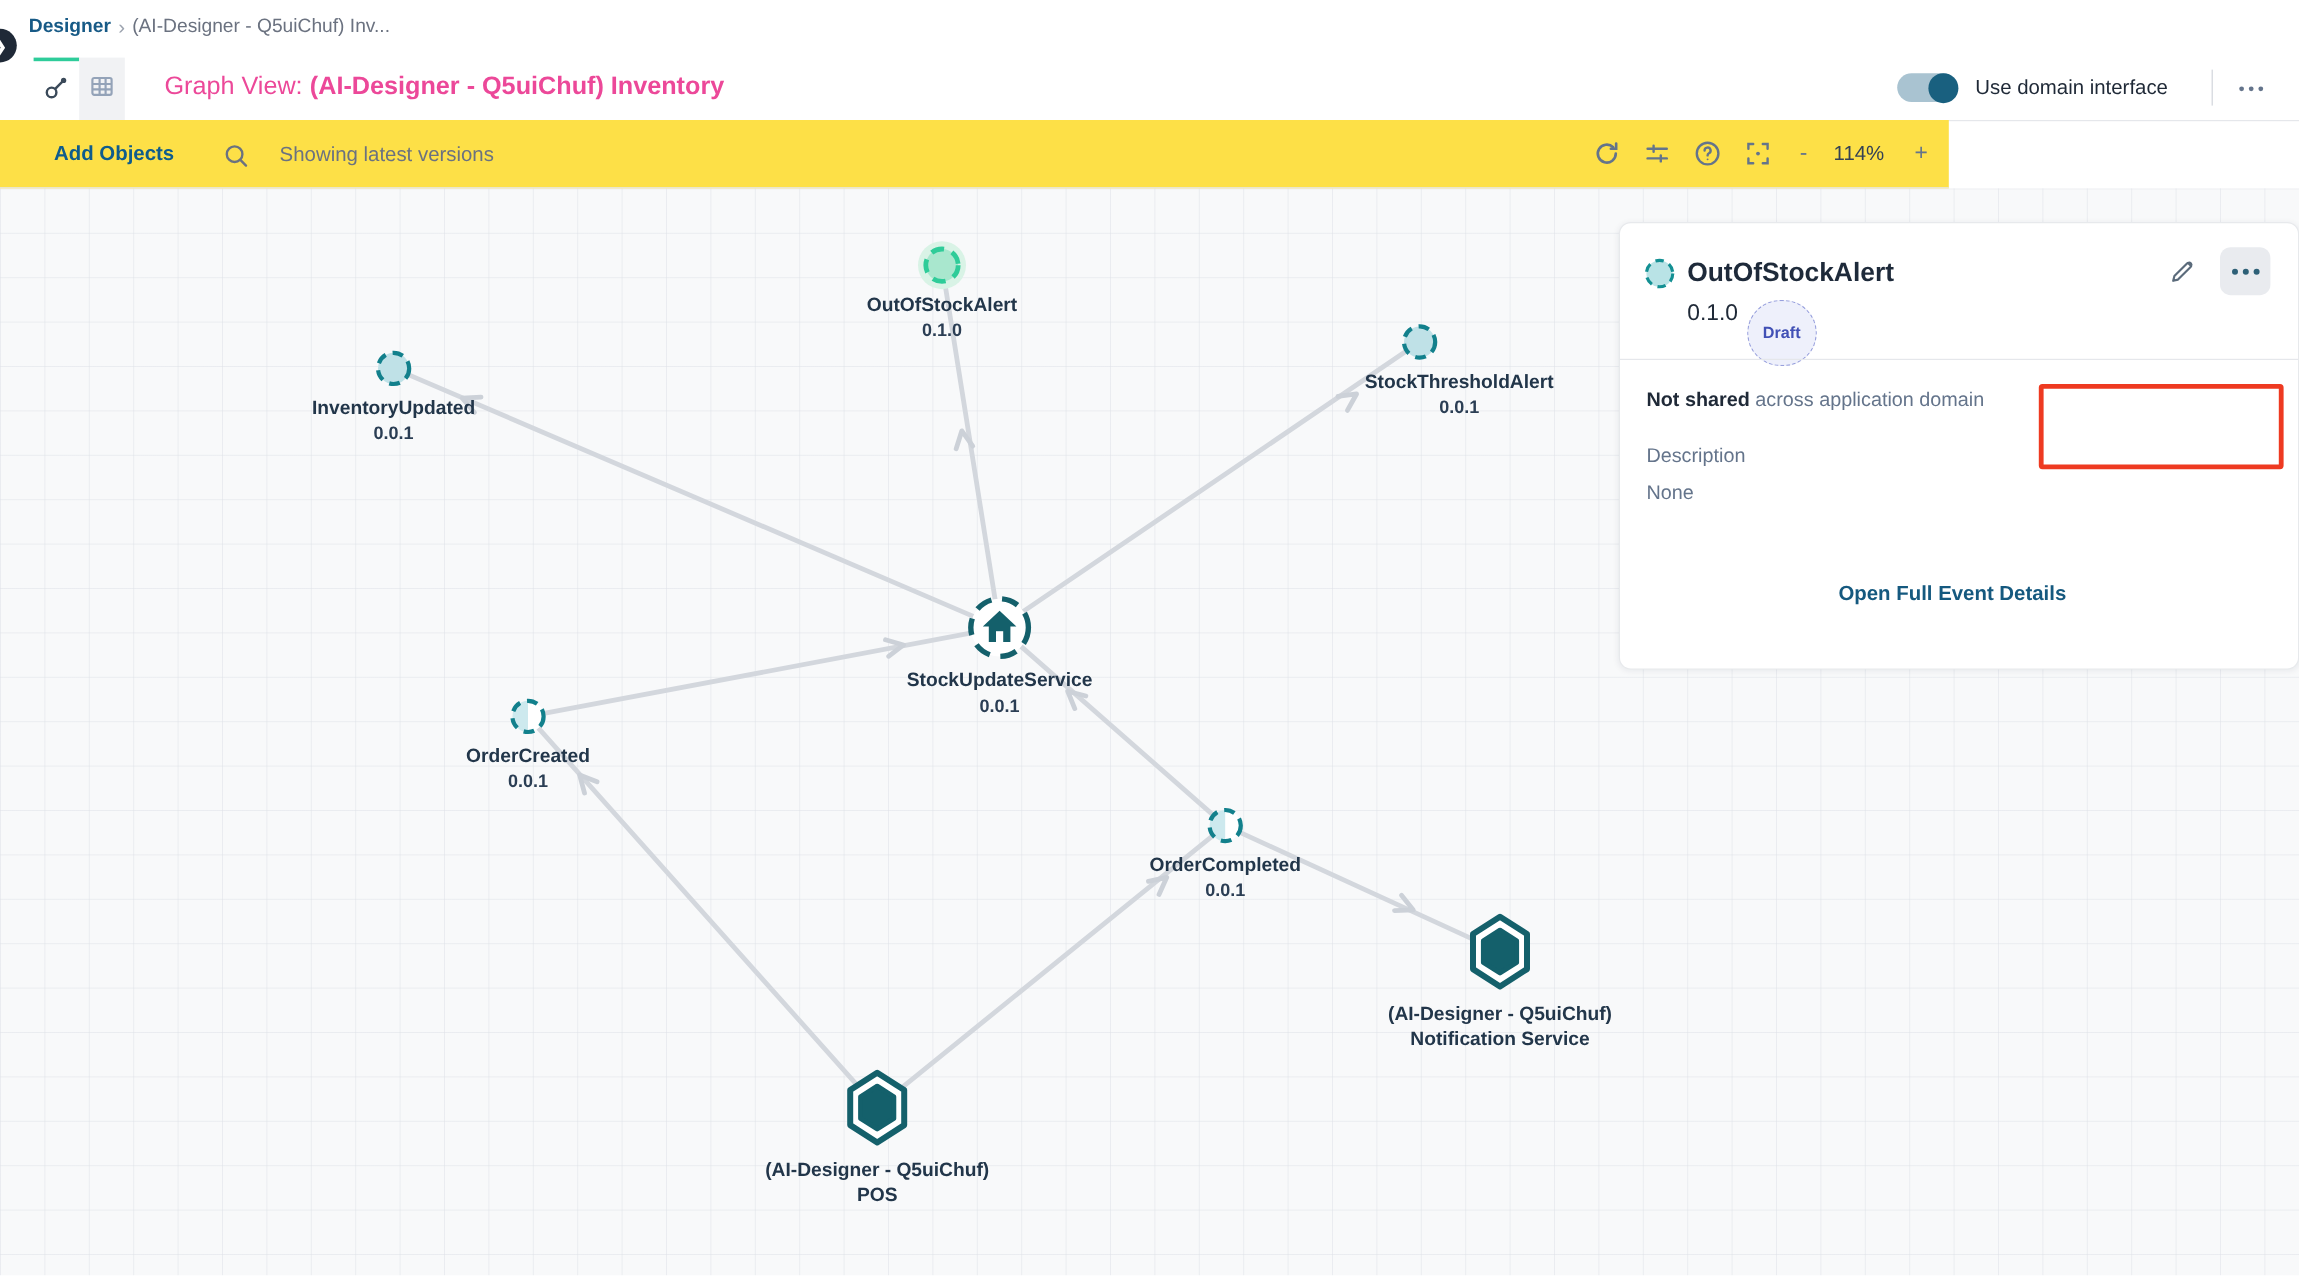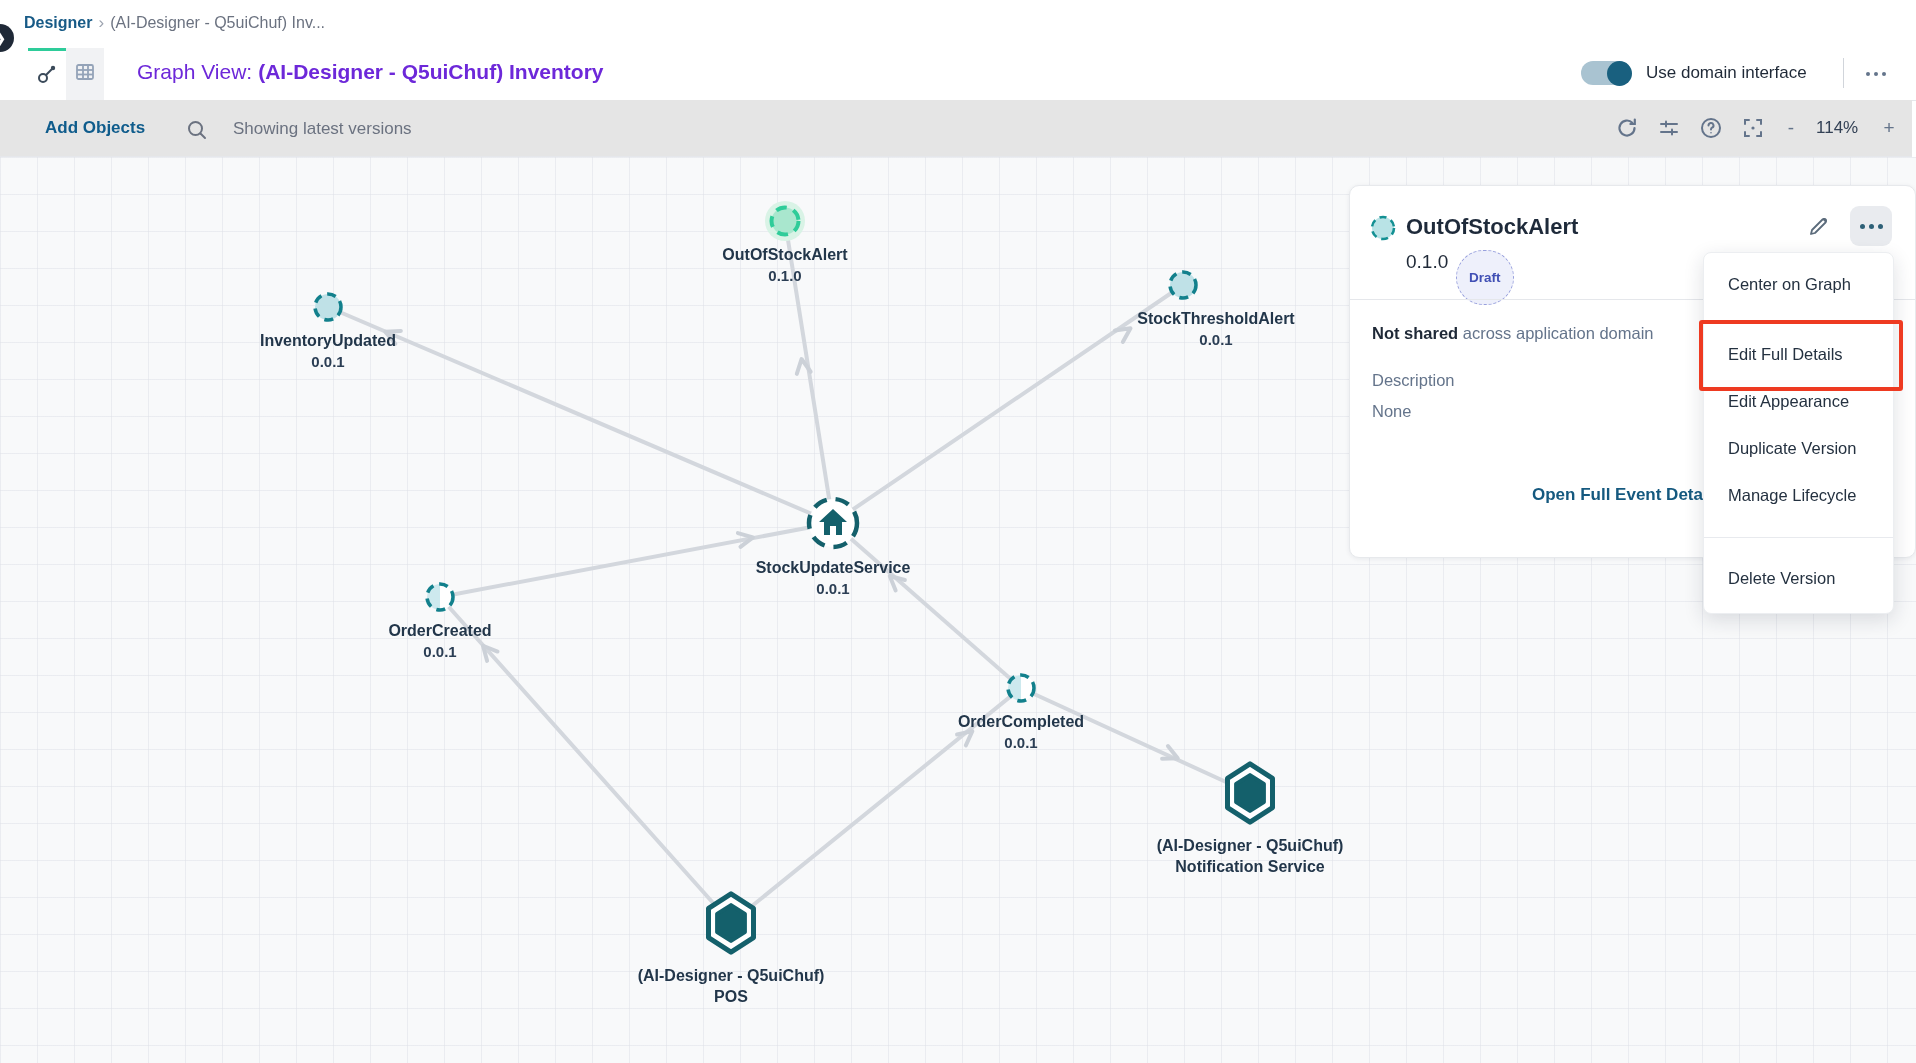--- a/index.html
+++ b/index.html
@@ -10,32 +10,32 @@
   .avatar{position:absolute;left:-14px;top:24px;width:28px;height:28px;border-radius:50%;background:#1f2937;color:#fff;
           display:flex;align-items:center;justify-content:center;font-size:14px;font-weight:bold;}
   .breadcrumb{position:absolute;left:24px;top:12px;height:22px;display:flex;align-items:center;gap:6px;font-size:16px;white-space:nowrap;}
   .crumb-root{color:#175a86;font-weight:bold;}
   .crumb-sep{color:#9ca3af;font-size:17px;}
   .crumb-cur{color:#6b7280;}
   .tabs{position:absolute;left:28px;top:48px;display:flex;height:52px;}
   .tab{width:38px;height:52px;display:flex;align-items:center;justify-content:center;}
   .tab.active{background:#fff;border-top:3px solid #2ecc9a;height:49px;}
   .tab.inactive{background:#f1f2f4;}
-  .page-title{position:absolute;left:137px;top:60px;font-size:21px;color:#6d28d9;white-space:nowrap;}
+  .page-title{position:absolute;left:137px;top:60px;font-size:21px;color:#ec4899;white-space:nowrap;}
   .page-title .pfx{font-weight:500;margin-right:6px;}
   .page-title .bld{font-weight:800;}
   .toggle{position:absolute;left:1581px;top:61px;width:50px;height:24px;border-radius:13px;background:#a9c3d1;}
   .toggle .knob{position:absolute;right:-1px;top:-0.5px;width:25px;height:25px;border-radius:50%;background:#19607f;}
   .toggle-label{position:absolute;left:1646px;top:63px;font-size:17px;color:#1f2937;white-space:nowrap;}
   .hdr-divider{position:absolute;left:1843px;top:58px;width:1px;height:30px;background:#d1d5db;}
   .hdr-dots{position:absolute;left:1858px;top:62px;width:36px;height:24px;display:flex;align-items:center;justify-content:center;gap:4px;}
   .hdr-dots i{width:4px;height:4px;border-radius:50%;background:#64748b;display:block;}
 
   
-  .toolbar{position:absolute;left:0;top:100px;width:1912px;height:56px;background:#e5e5e5;border-bottom:1px solid #e5e7eb;z-index:5;}
+  .toolbar{position:absolute;left:0;top:100px;width:1624px;height:56px;background:#fde047;border-bottom:1px solid #e5e7eb;z-index:5;}
   .add-objects{position:absolute;left:45px;top:18px;font-size:17px;font-weight:bold;color:#0f5c8c;cursor:pointer;}
   .tb-search{position:absolute;left:185px;top:18px;}
   .showing{position:absolute;left:233px;top:19px;font-size:17px;color:#6b7280;}
   .tb-right{position:absolute;right:14px;top:0;height:56px;display:flex;align-items:center;gap:16px;}
   .tb-icon{width:26px;height:26px;display:flex;align-items:center;justify-content:center;color:#64748b;}
   .tb-text{font-size:19px;color:#64748b;width:18px;text-align:center;}
   .zoom-pct{font-size:17px;font-weight:normal;color:#334155;width:48px;}
 
   
   .canvas{position:absolute;left:0;top:157px;width:1916px;height:906px;background:#f8f9fa;
@@ -283,25 +283,15 @@
       <path d="M6 20l1-4L17.5 5.5a1.8 1.8 0 0 1 2.6 0l.4.4a1.8 1.8 0 0 1 0 2.6L10 19l-4 1z" stroke="#5b6b7b" stroke-width="1.8" stroke-linejoin="round"></path>
       <path d="M17.5 5.5l3 3 .9-.9a1.8 1.8 0 0 0 0-2.6l-.4-.4a1.8 1.8 0 0 0-2.6 0z" fill="#5b6b7b"></path>
     </svg>
   </div>
   <div class="dots-btn">
       <i></i>
       <i></i>
       <i></i>
     </div>
 
-  <div class="ctx-menu" id="ctx-menu">
-      <div class="ctx-item" style="top: 31px;">Center on Graph</div>
-      <div class="ctx-item" style="top: 101px;">Edit Full Details</div>
-      <div class="ctx-item" style="top: 148px;">Edit Appearance</div>
-      <div class="ctx-item" style="top: 195px;">Duplicate Version</div>
-      <div class="ctx-item" style="top: 242px;">Manage Lifecycle</div>
-      <div class="ctx-item" style="top: 325px;">Delete Version</div>
-      <div class="ctx-divider" style="top: 70px;"></div>
-      <div class="ctx-divider" style="top: 284px;"></div>
-    </div>
 
   <div class="red-box"></div>
 </div>
 
 </body></html>

